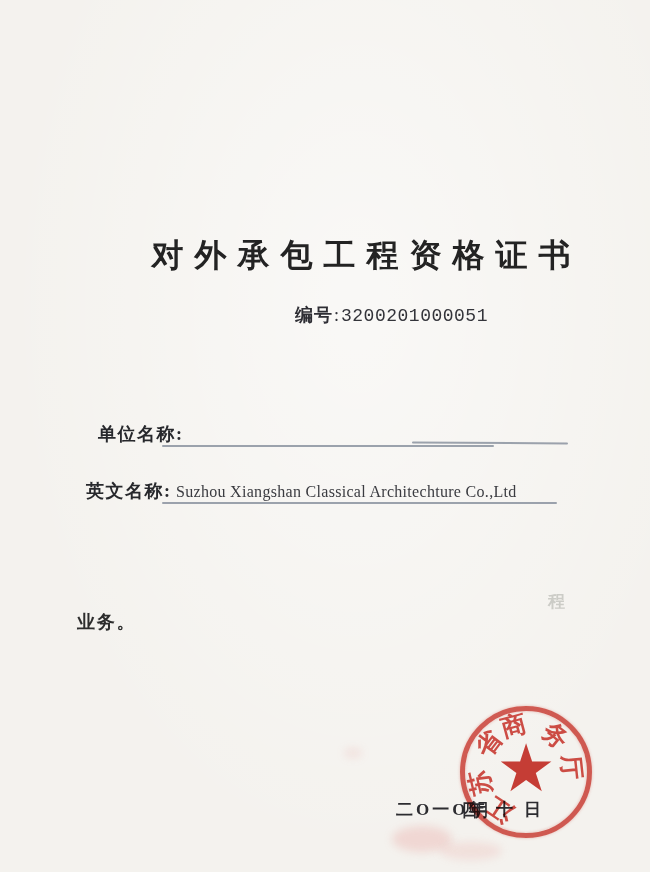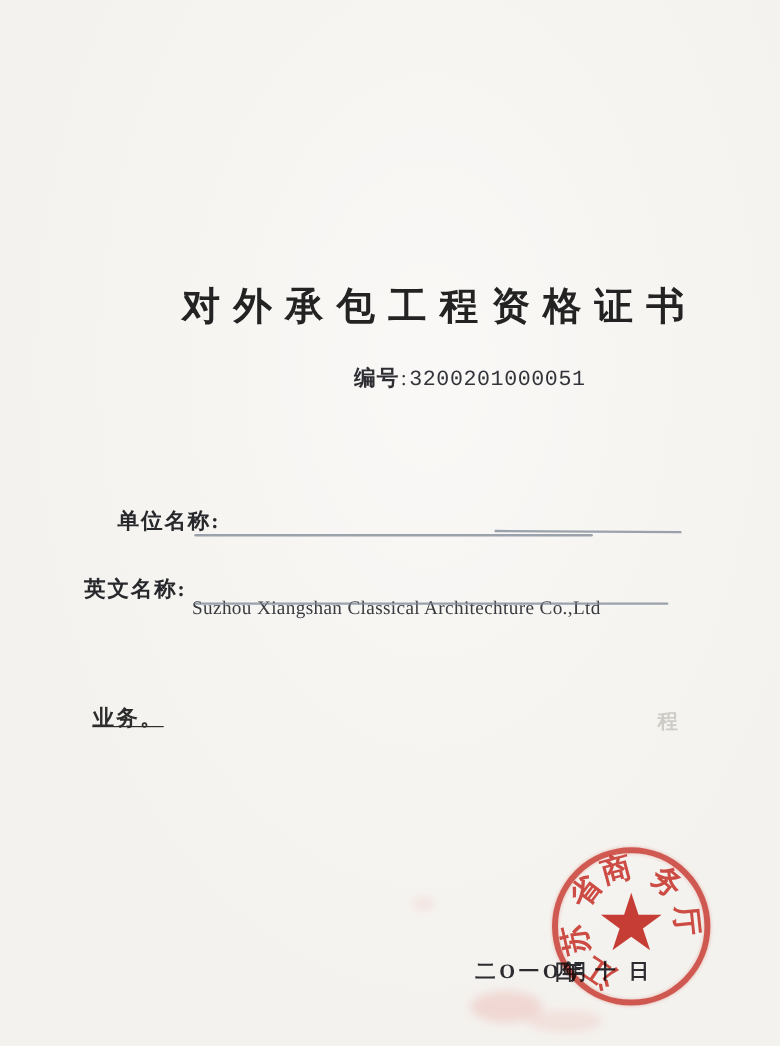--- a/index.html
+++ b/index.html
@@ -38,38 +38,38 @@
   
   .field-label{
     font-size:18px;font-weight:bold;letter-spacing:1.5px;color:#27282c;
   }
   .company-label{top:422px;left:83px;margin-left:15px;}
   .company-value{
     top:426px;left:177px;
     font-family:"Liberation Sans","DejaVu Sans",sans-serif;
     font-size:16px;font-weight:bold;letter-spacing:1px;color:#33342f;
   }
-  .english-label{top:479px;left:70px;font-family:Liberation Serif, serif;}
+  .english-label{top:479px;left:86px;font-family:Liberation Serif, serif;}
   .english-value{
-    top:483px;left:160px;
-    font-size:16px;letter-spacing:.3px;color:#3a3b40;margin-top:16px;
+    top:483px;left:176px;
+    font-size:16px;letter-spacing:.3px;color:#3a3b40;
   }
   .rule{
     height:2px;background:rgba(124,133,148,.75);border-radius:1px;
   }
   .rule-a{top:445px;left:162px;width:332px;}
   .rule-b{top:442px;left:412px;width:156px;transform:rotate(.35deg);}
   .rule-c{top:502px;left:162px;width:395px;}
 
   
   .body-line{
     font-size:18px;font-weight:bold;letter-spacing:1.8px;color:#2d2d2d;
   }
   .body-line1{top:564px;left:107px;}
-  .body-line2{top:586px;left:77px;text-decoration:underline;}
+  .body-line2{top:610px;left:77px;}
 
   .ghost-char{
     top:590px;left:548px;font-size:17px;font-weight:bold;
     color:#c6c6c0;opacity:.85;letter-spacing:0;
   }
 
   
   .issuer{top:756px;left:388px;font-size:16px;font-weight:bold;letter-spacing:.5px;color:#2c2c30;}
   .date-year{top:798px;left:357px;font-size:17px;font-weight:bold;letter-spacing:3px;color:#2c2c30;margin-left:39px;}
   .date-month{

